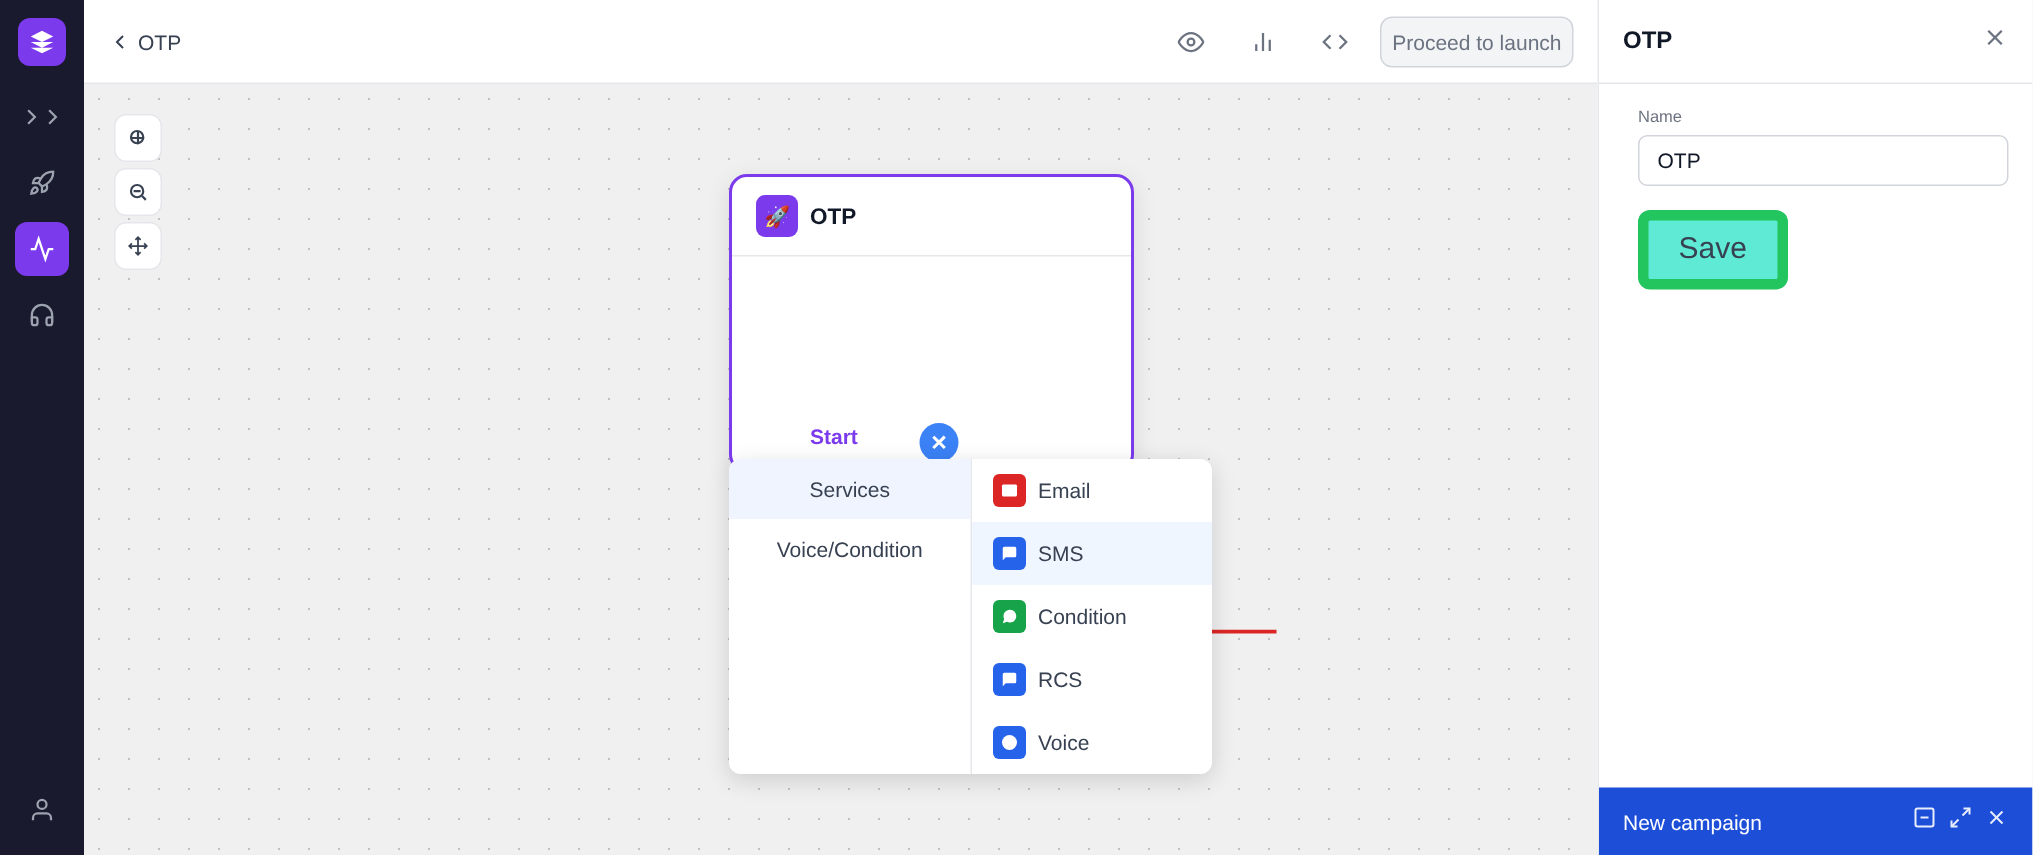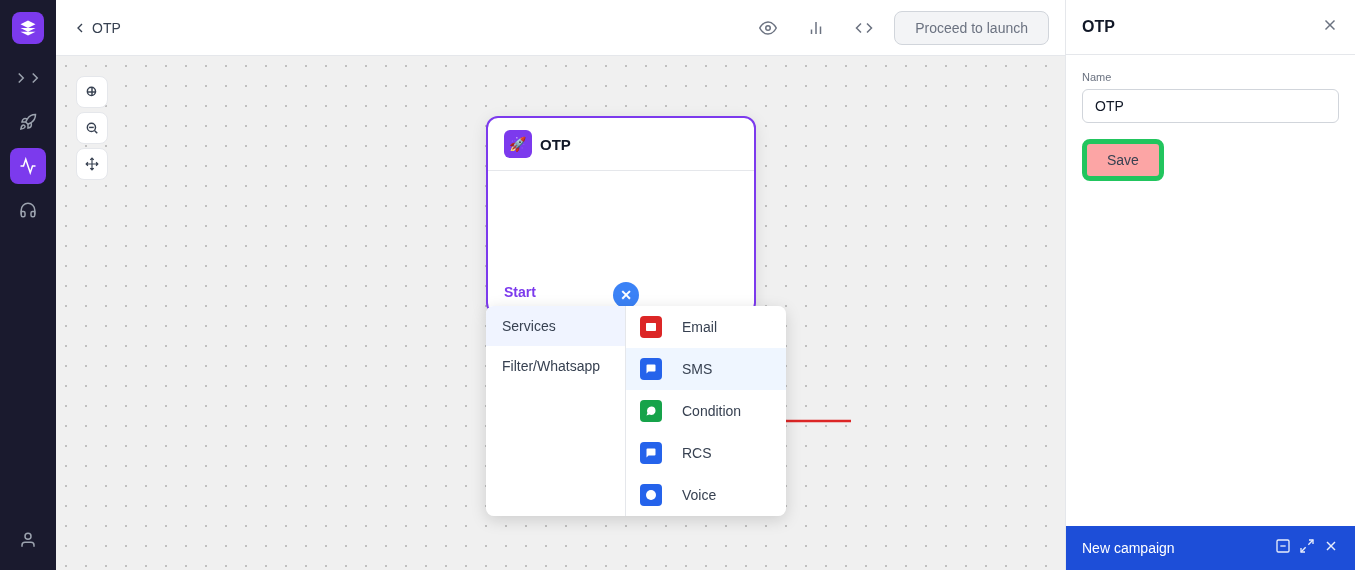--- a/index.html
+++ b/index.html
@@ -64,21 +64,21 @@
     .topbar-spacer { flex: 1; }
     .topbar-icon-btn {
       width: 36px; height: 36px;
       display: flex; align-items: center; justify-content: center;
       border-radius: 6px; cursor: pointer; color: #6b7280;
     }
     .proceed-btn {
       background: #f3f4f6;
       border: 1px solid #d1d5db;
       border-radius: 8px;
-      padding: 8px 20px;
+      padding: 8px 7px;
       font-size: 14px;
       color: #6b7280;
       cursor: pointer;
     }
 
     
     .canvas {
       flex: 1;
       position: relative;
       background-color: #f0f0f0;
@@ -143,21 +143,21 @@
     .otp-card-title {
       font-size: 15px; font-weight: 600; color: #111827;
     }
     .otp-card-body {
       height: 100px;
     }
     .otp-card-footer {
       padding: 12px 16px;
     }
     .start-label {
-      font-size: 14px; font-weight: 600; color: #7c3aed;
+      font-size: 14px; font-weight: 600; color: #7c3aed; margin-left: 36px;
     }
 
     
     .x-btn {
       position: absolute;
       left: 557px;
       top: 226px;
       width: 26px; height: 26px;
       background: #3b82f6;
       border-radius: 50%;
@@ -175,22 +175,23 @@
       left: 430px;
       top: 250px;
       display: flex;
       z-index: 30;
       box-shadow: 0 4px 16px rgba(0,0,0,0.15);
       border-radius: 8px;
       overflow: hidden;
     }
     .context-menu-left {
       background: white;
-      width: 140px;
+      width: 162px;
       border-right: 1px solid #e5e7eb;
+      text-align: center;
     }
     .context-menu-item {
       padding: 12px 16px;
       font-size: 14px;
       color: #374151;
       cursor: pointer;
     }
     .context-menu-item:hover, .context-menu-item.active {
       background: #f0f4ff;
     }
@@ -198,21 +199,21 @@
       background: white;
       width: 160px;
     }
     .service-item {
       padding: 10px 14px;
       font-size: 14px;
       color: #374151;
       cursor: pointer;
       display: flex;
       align-items: center;
-      gap: 20px;
+      gap: 8px;
     }
     .service-item.highlighted { background: #eff6ff; align-items: center; }
     .service-icon {
       width: 22px; height: 22px;
       border-radius: 4px;
       display: flex; align-items: center; justify-content: center;
       font-size: 12px;
       flex-shrink: 0;
     }
     .icon-email { background: #dc2626; }
@@ -238,39 +239,40 @@
     }
     .right-panel-title {
       font-size: 16px; font-weight: 700; color: #111827;
     }
     .right-panel-close {
       cursor: pointer; color: #6b7280;
     }
     .right-panel-body {
       padding: 16px;
       flex: 1;
+      margin-left: 10px;
     }
     .field-label {
       font-size: 11px; color: #6b7280; margin-bottom: 6px;
     }
     .field-input {
       width: 100%;
       border: 1px solid #d1d5db;
       border-radius: 6px;
       padding: 8px 12px;
       font-size: 14px;
       color: #111827;
     }
     .save-btn {
       margin-top: 16px;
-      background: #fca5a5;
-      border: 5px solid #22c55e;
+      background: #5eead4;
+      border: 7px solid #22c55e;
       border-radius: 8px;
       padding: 8px 20px;
-      font-size: 14px;
+      font-size: 20px;
       color: #374151;
       cursor: pointer;
     }
 
     
     .new-campaign-bar {
       background: #1d4ed8;
       padding: 12px 16px;
       display: flex;
       align-items: center;
@@ -413,21 +415,21 @@
     </div>
 
     <div class="x-btn">✕</div>
 
     <div class="context-menu">
       <div class="context-menu-left">
         <div class="context-menu-item active">
           <span>Services</span>
         </div>
         <div class="context-menu-item">
-          <span>Filter/Whatsapp</span>
+          <span>Voice/Condition</span>
         </div>
       </div>
       <div class="context-menu-right">
         <div class="service-item">
           <div class="service-icon icon-email">
             <svg width="12" height="12" viewBox="0 0 24 24" fill="white">
                 <path d="M4 4h16c1.1 0 2 .9 2 2v12c0 1.1-.9 2-2 2H4c-1.1 0-2-.9-2-2V6c0-1.1.9-2 2-2z"></path>
                 <polyline points="22,6 12,13 2,6" fill="none" stroke="white" stroke-width="2"></polyline>
               </svg>
           </div>

